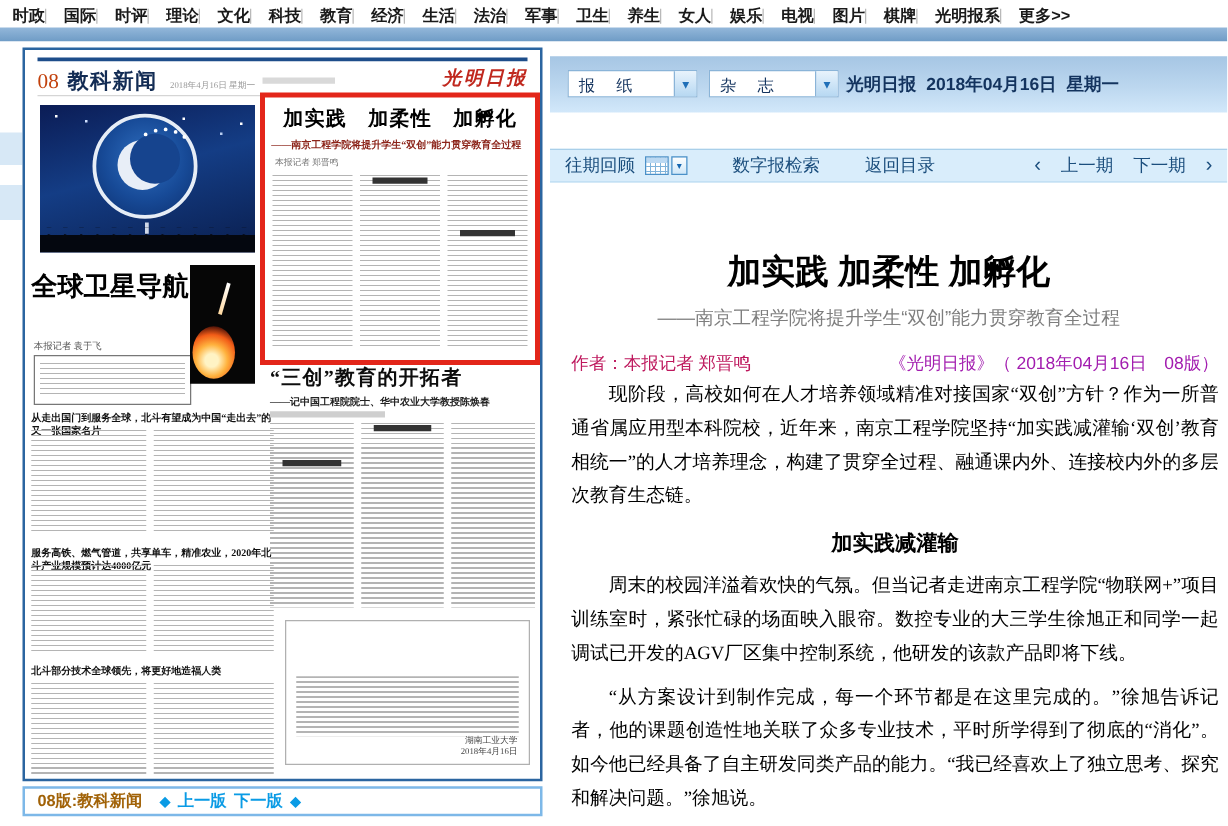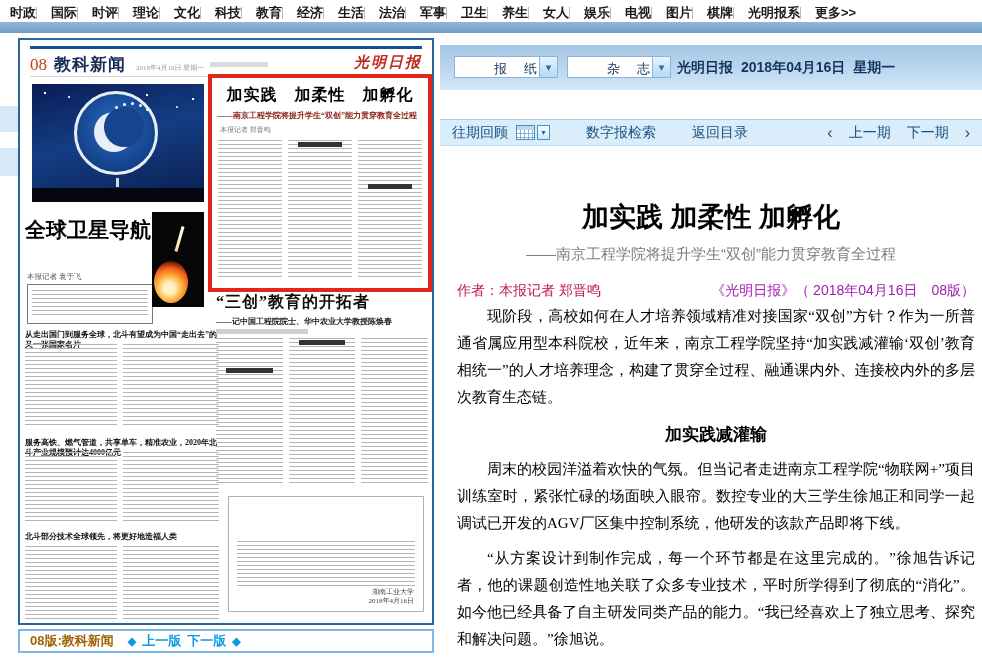--- a/index.html
+++ b/index.html
@@ -107,21 +107,21 @@
                background:#fff; display:flex; align-items:center; padding-left:10px; }
   .bb-label { font-size:13px; color:#a16207; font-weight:600; }
   .bb-links { display:flex; align-items:center; margin-left:14px; gap:6px; color:#0a9be5; font-size:13px; font-weight:600; }
   .bb-links a { color:#0a9be5; text-decoration:none; cursor:pointer; }
   .bb-diamond { font-size:11px; }
 
   
   .banner { position:absolute; left:440px; top:45px; width:542px; height:45px;
             background:linear-gradient(180deg,#a6c6e4 0%,#bcd7ef 55%,#d2e8fa 100%); }
   .selectbox { position:absolute; top:11px; width:104px; height:22px; background:#fff;
-               border:1px solid #8ab4d8; display:flex; cursor:pointer;text-align:right; }
+               border:1px solid #8ab4d8; display:flex; cursor:pointer; }
   .sel-text { flex:1; font-size:13px; color:#13335e; padding:3px 0 0 8px; letter-spacing:2px; }
   .sel-arrow { width:18px; border-left:1px solid #8ab4d8; background:linear-gradient(#e8f3fc,#b7d8f2);
                color:#1f6fb8; font-size:11px; display:flex; align-items:center; justify-content:center; }
   .banner-date { position:absolute; left:237px; top:14px; font-size:14px; font-weight:bold; color:#13335e; }
   .banner-date span { margin-right:8px; }
 
   .toolbar { position:absolute; left:440px; top:119px; width:542px; height:27px; background:#d9edfb;
              border-top:1px solid #a9cfe9; border-bottom:1px solid #bcdcf2; display:flex; align-items:center;
              padding:0 12px; font-size:14px; color:#1b4e7d; }
   .toolbar a { color:#1b4e7d; text-decoration:none; cursor:pointer; white-space:nowrap; }

